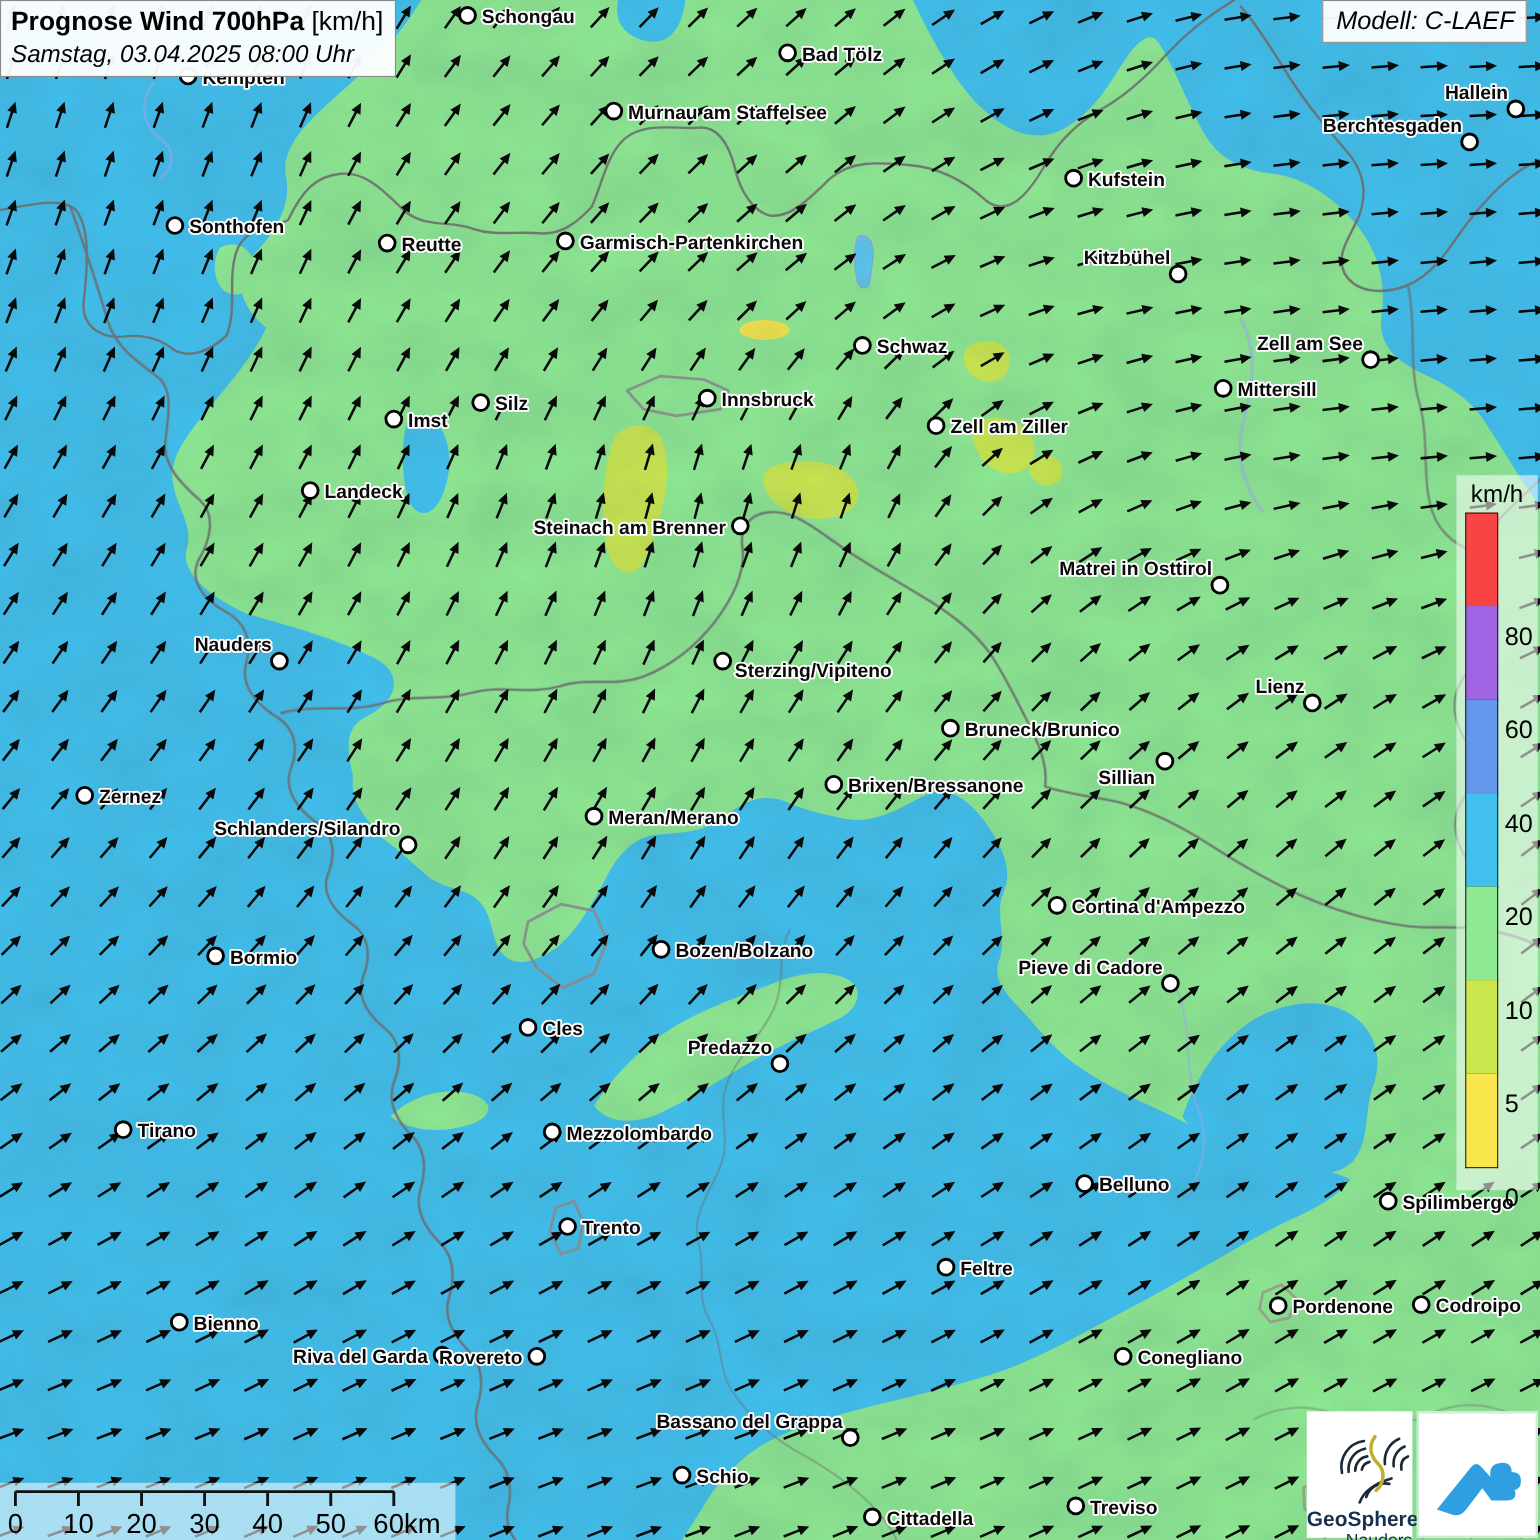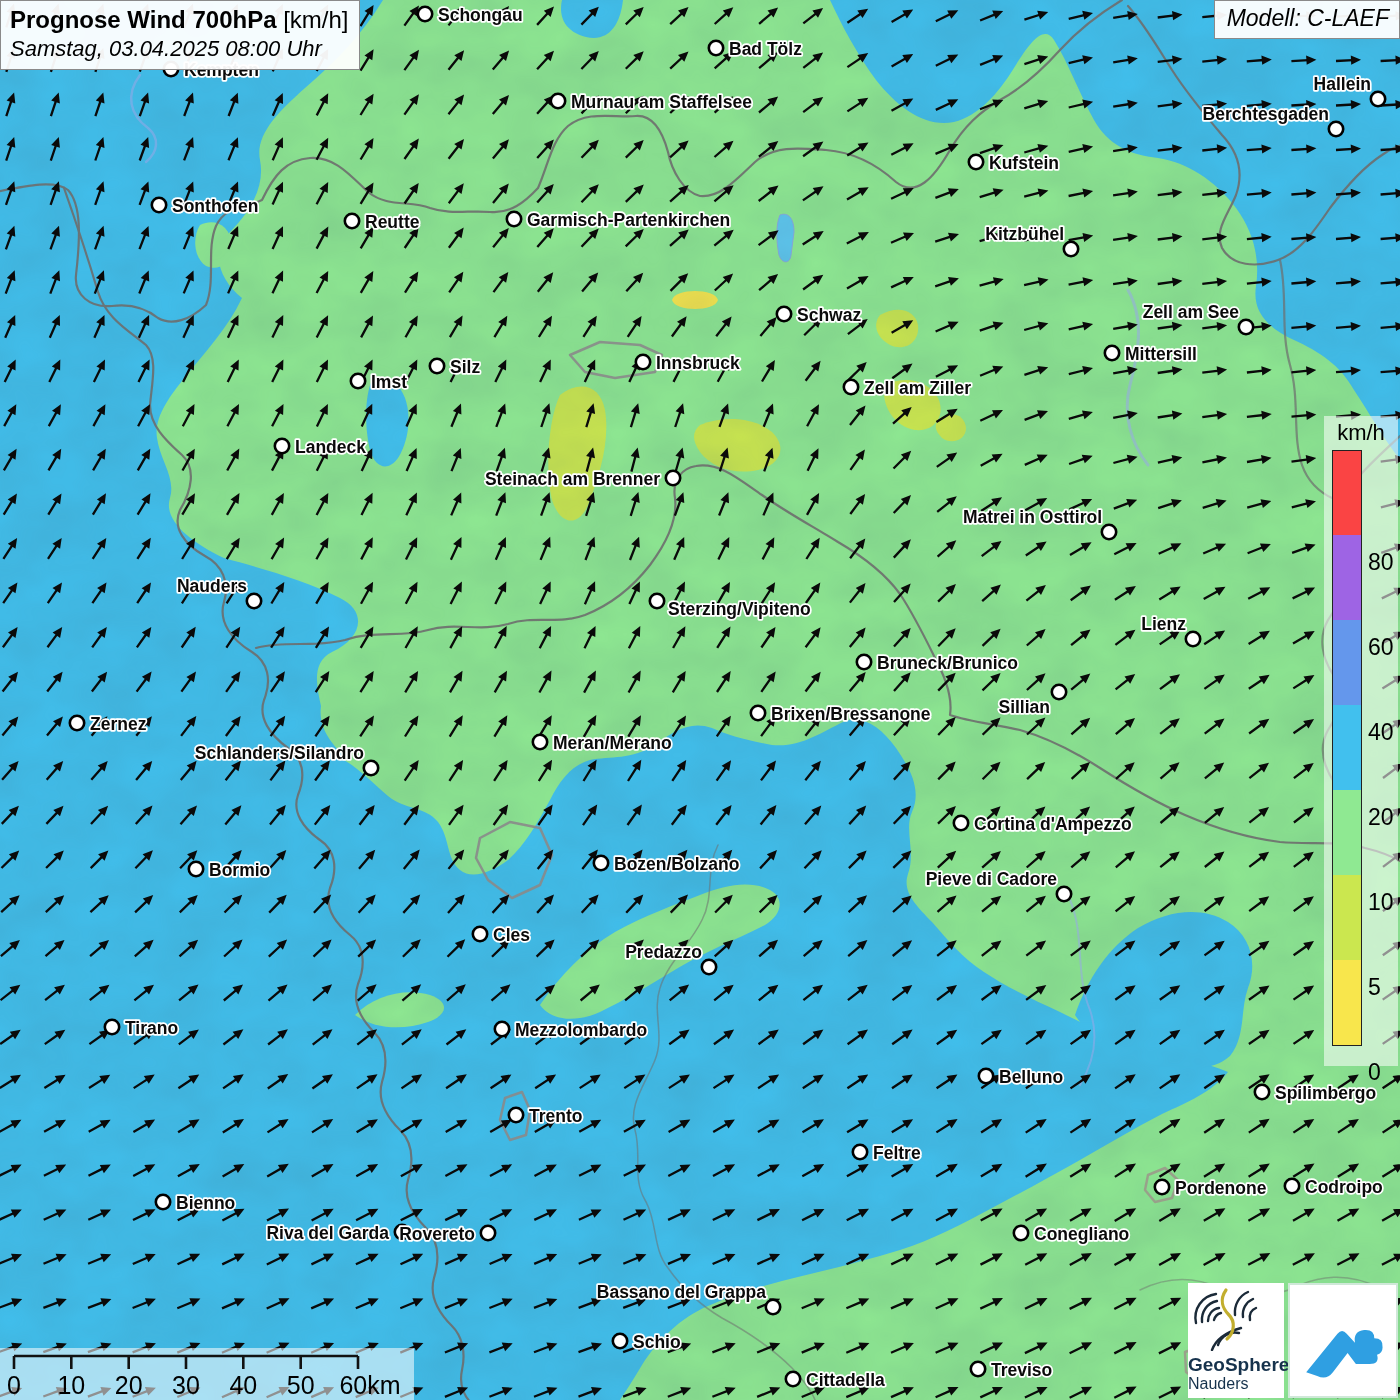--- a/index.html
+++ b/index.html
@@ -8,37 +8,37 @@
   #map-svg{position:absolute;left:0;top:0;}
 
   .overlay{position:absolute;box-sizing:border-box;}
 
   .titlebox{left:0;top:0;width:360px;background:rgba(255,255,255,0.95);
             border:1px solid #8a8a8a;padding:5px 9px 7px 9px;}
   .titlebox .t1{font-size:24px;color:#000;white-space:nowrap;}
   .titlebox .t1 .b{font-weight:bold;}
   .titlebox .t2{font-size:22px;font-style:italic;color:#000;margin-top:2px;white-space:nowrap;}
 
-  .modelbox{right:0;top:0;background:rgba(255,255,255,0.95);
+  .modelbox{right:12px;top:0;background:rgba(255,255,255,0.95);
             border:1px solid #8a8a8a;padding:4px 10px 6px 12px;
             font-size:23px;font-style:italic;color:#000;}
 
-  .legend{left:1324px;top:416px;width:74px;height:650px;
+  .legend{left:1324px;top:432px;width:74px;height:650px;
           background:rgba(255,255,255,0.55);padding-top:4px;}
   .legend-title{font-size:22px;color:#000;text-align:center;margin-bottom:4px;}
   .legend-bar{position:relative;width:30px;height:597px;margin-left:8px;}
   .legend-seg{position:absolute;left:0;width:28px;height:85px;border:1px solid #222;}
   .legend-label{position:absolute;left:36px;transform:translateY(-52%);
                 font-size:23px;color:#000;margin-top:28px;}
 
   .scalebar{left:0;top:1348px;width:414px;height:52px;
             background:rgba(255,255,255,0.55);}
 
   .geo-logo{left:1188px;top:1283px;width:96px;height:115px;background:#fff;
-            text-align:left;padding-top:4px;}
+            text-align:right;padding-top:20px;}
   .geo-name{font-size:19px;font-weight:bold;color:#16324c;line-height:20px;}
   .geo-country{font-size:16px;color:#16324c;line-height:18px;}
 
   .blue-logo{left:1288px;top:1283px;width:110px;height:115px;background:#fff;
              border:2px solid #cfe8d8;display:flex;align-items:center;justify-content:center;}
 </style>
 </head>
 <body>
 
 <div id="stage">

